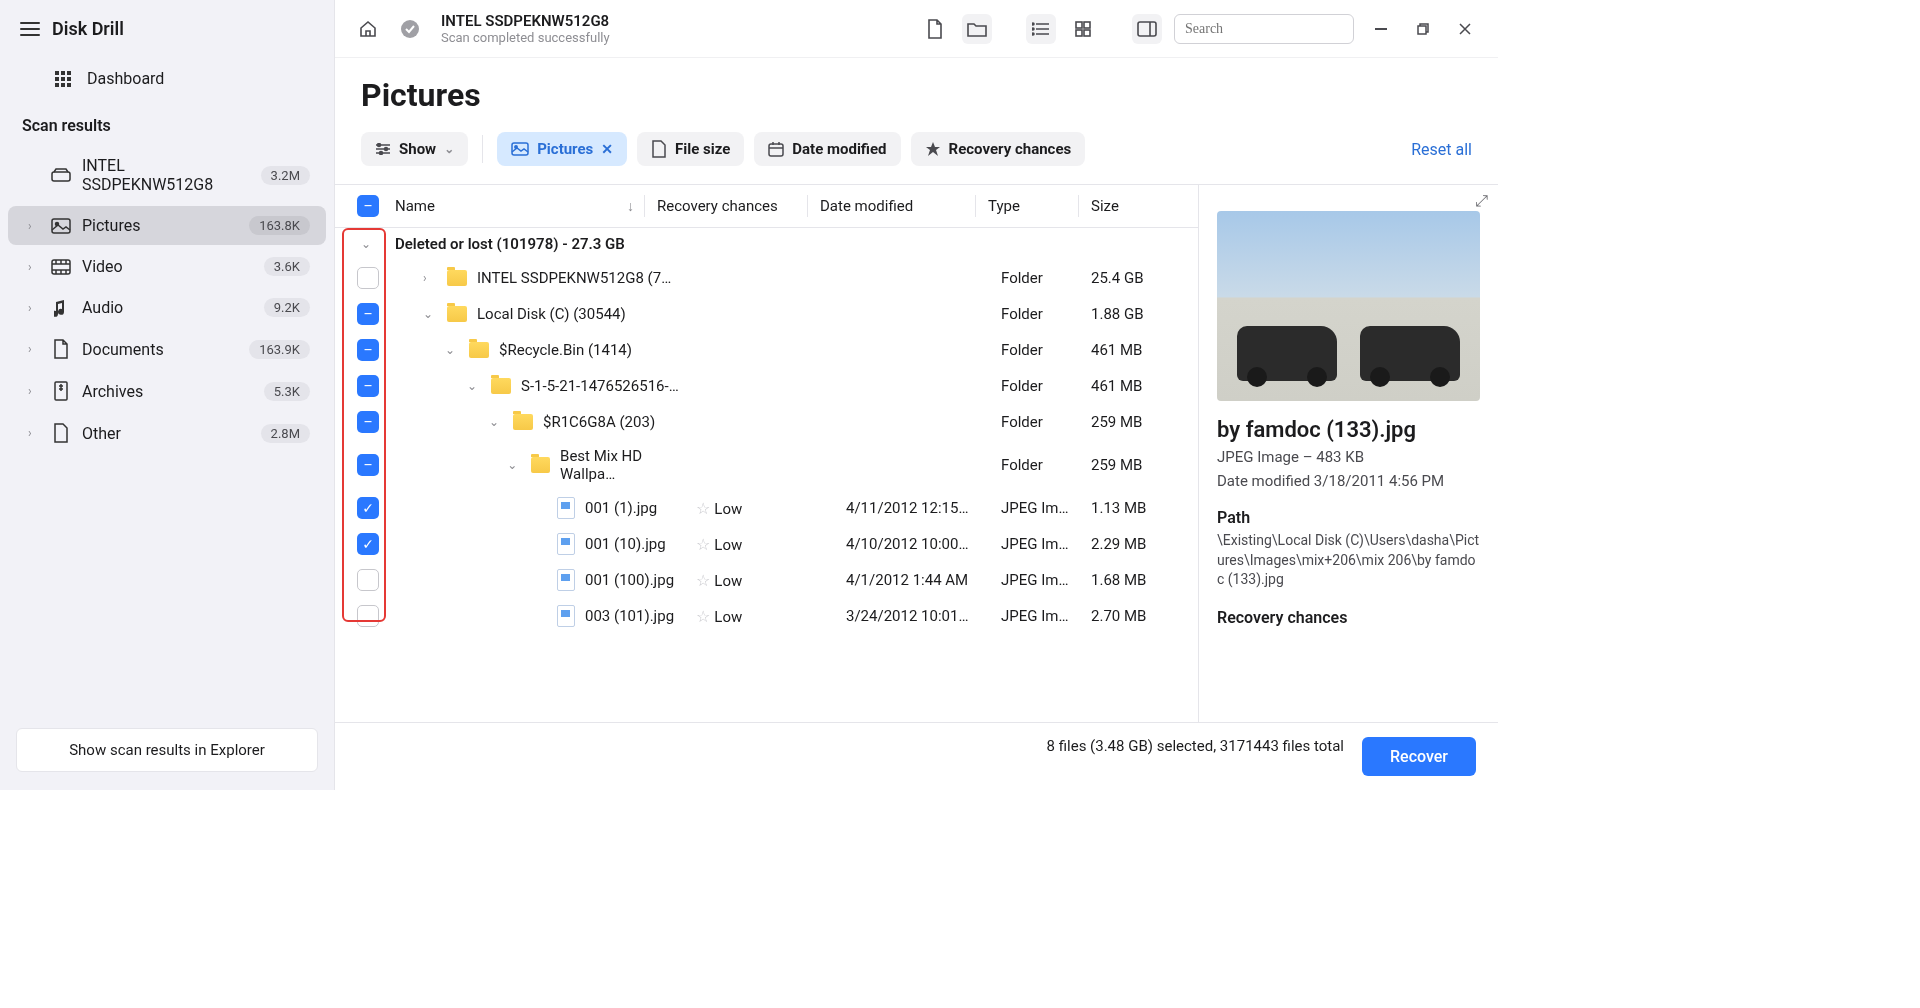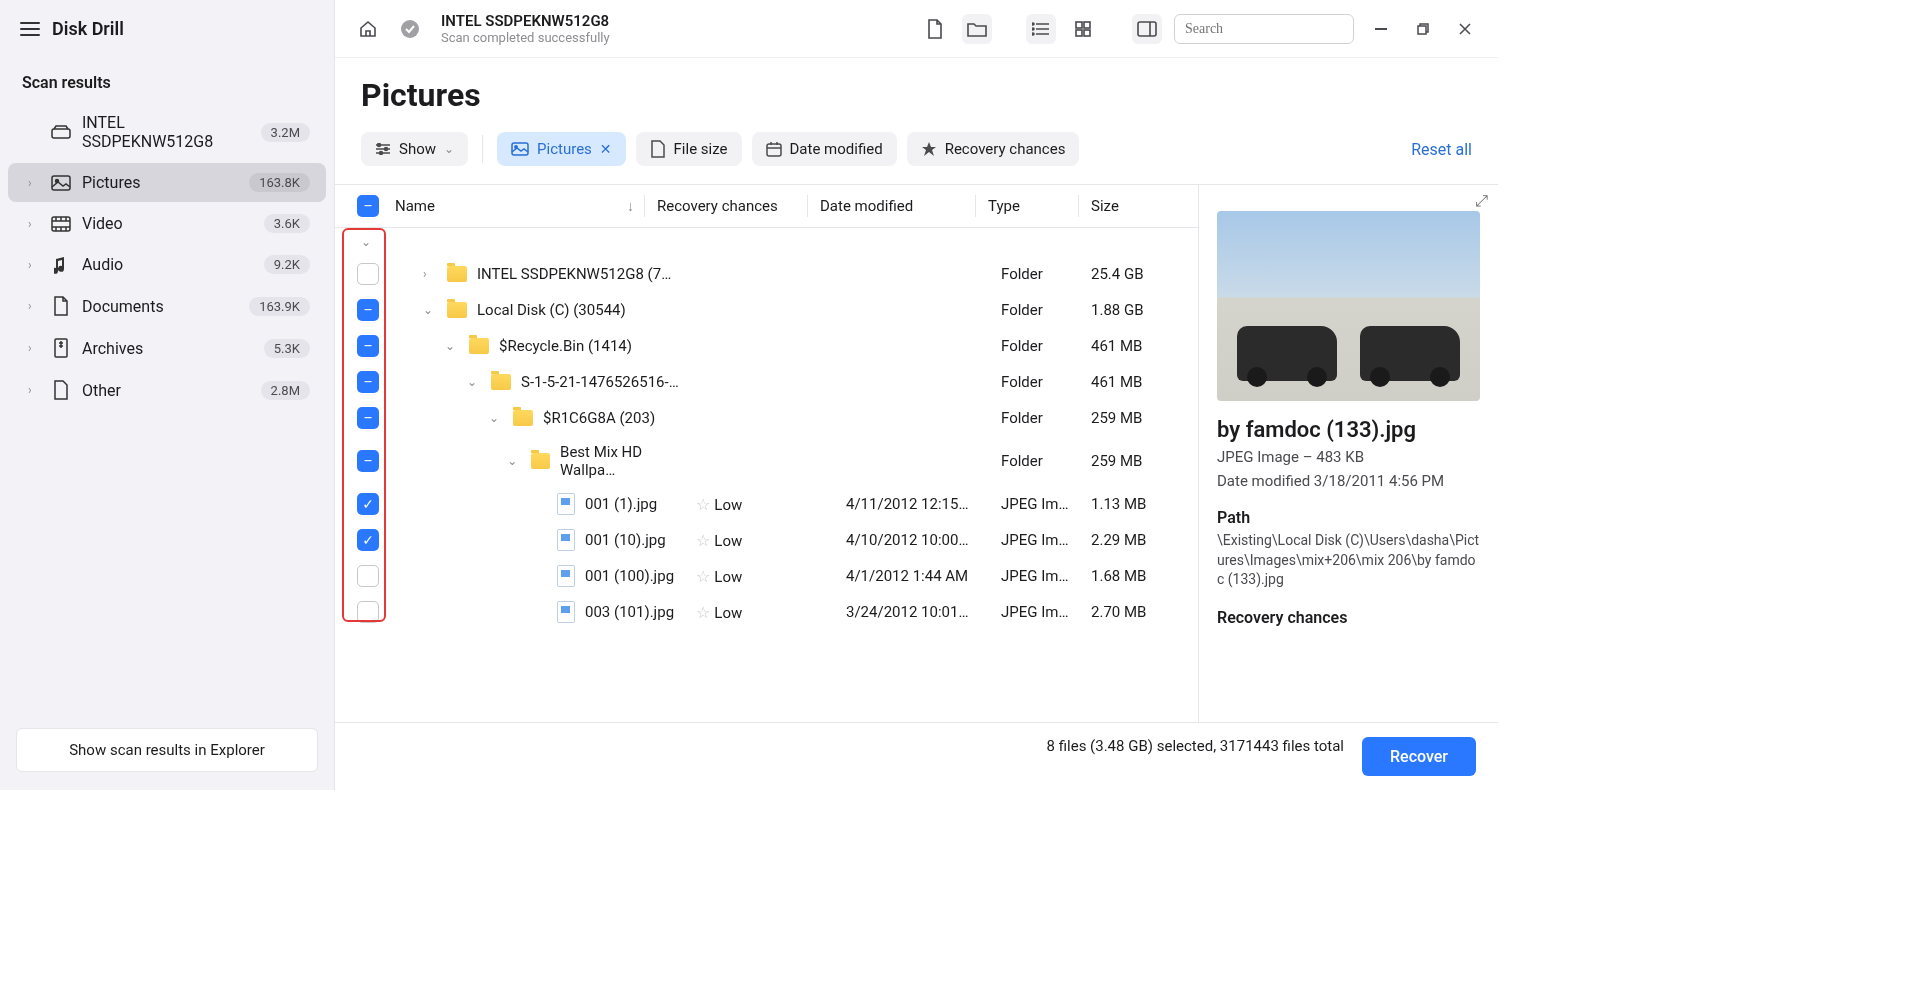--- a/index.html
+++ b/index.html
@@ -29,21 +29,21 @@
 .tb-title { font-size:15px; font-weight:600; color:#1c1c1e; }
 .tb-sub { font-size:13px; color:#8e8e93; }
 .tb-spacer { flex:1; }
 .search { display:flex; align-items:center; border:1px solid #d1d1d6; border-radius:6px; padding:4px 10px; width:180px; height:30px; }
 .search input { border:none; outline:none; flex:1; font-size:14px; color:#8e8e93; background:transparent;font-family:Liberation Serif, serif; }
 .win-btn { width:30px; height:30px; display:flex; align-items:center; justify-content:center; color:#4a4a4f; cursor:pointer; }
 .heading { padding:18px 26px 0; }
 .heading h1 { font-size:32px; font-weight:700; color:#1c1c1e; }
 .heading .sub { font-size:22px; color:#8e8e93; margin-top:4px; }
 .filters { display:flex; align-items:center; padding:18px 26px; gap:10px; }
-.chip { display:flex; align-items:center; gap:8px; background:#f2f2f4; border-radius:8px; padding:8px 14px; font-size:15px; color:#1c1c1e; cursor:pointer; }
+.chip { display:flex; align-items:center; gap:8px; background:#f2f2f4; border-radius:8px; padding:8px 14px; font-size:15px; color:#1c1c1e; cursor:pointer;font-weight:bold; }
 .chip.blue { background:#d6e9ff; color:#2a6fd6; }
 .chip .x { color:#2a6fd6; font-size:14px; }
 .divider-v { width:1px; height:28px; background:#e5e5ea; margin:0 4px; }
 .reset { margin-left:auto; color:#2a6fd6; font-size:16px; cursor:pointer; }
 .content { flex:1; display:flex; border-top:1px solid #e5e5ea; overflow:hidden; }
 .table-area { flex:1; display:flex; flex-direction:column; overflow:hidden; }
 .thead { display:flex; align-items:center; padding:10px 12px; border-bottom:1px solid #e5e5ea; font-size:15px; color:#1c1c1e; }
 .col-chk { width:42px; display:flex; justify-content:center; }
 .col-name { flex:1; display:flex; align-items:center; gap:6px; padding-left:6px; }
 .col-rec { width:150px; }
@@ -89,20 +89,36 @@
 
 <div class="sidebar">
   <div class="sb-head">
     <div class="hamburger">
         <span></span>
         <span></span>
         <span></span>
       </div>
     <div class="sb-title">Disk Drill</div>
   </div>
+  <div class="sb-item sb-dash">
+    <span>
+      <svg width="16" height="16" viewBox="0 0 16 16">
+          <rect x="0" y="0" width="4" height="4" fill="#333"></rect>
+          <rect x="6" y="0" width="4" height="4" fill="#333"></rect>
+          <rect x="12" y="0" width="4" height="4" fill="#333"></rect>
+          <rect x="0" y="6" width="4" height="4" fill="#333"></rect>
+          <rect x="6" y="6" width="4" height="4" fill="#333"></rect>
+          <rect x="12" y="6" width="4" height="4" fill="#333"></rect>
+          <rect x="0" y="12" width="4" height="4" fill="#333"></rect>
+          <rect x="6" y="12" width="4" height="4" fill="#333"></rect>
+          <rect x="12" y="12" width="4" height="4" fill="#333"></rect>
+        </svg>
+    </span>
+    <span>Dashboard</span>
+  </div>
   <div class="sb-section">Scan results</div>
 
   <div class="sb-row">
     <span class="chev"></span>
     <span class="icn">
         <svg width="20" height="14" viewBox="0 0 20 14" fill="none" stroke="#333" stroke-width="1.5">
           <rect x="1" y="4" width="18" height="9" rx="2"></rect>
           <path d="M3 4 L5 1 H15 L17 4"></path>
         </svg>
       </span>
@@ -322,20 +338,21 @@
         <div class="col-type">Type</div>
         <div class="col-sep"></div>
         <div class="col-size">Size</div>
       </div>
       <div class="tbody" id="tbody">
         <div class="red-box"></div>
         <div class="trow">
           <div class="col-chk">
               <span class="toggle">⌄</span>
             </div>
+          <div class="col-name grouprow">Deleted or lost (101978) - 27.3 GB</div>
         </div>
 
       <div class="trow">
             <div class="col-chk">
               <div class="cb empty"></div>
             </div>
             <div class="col-name">
               <span class="ind" style="width: 18px;"></span>
               <span class="toggle">›</span>
               <span class="folder-icn"></span>

